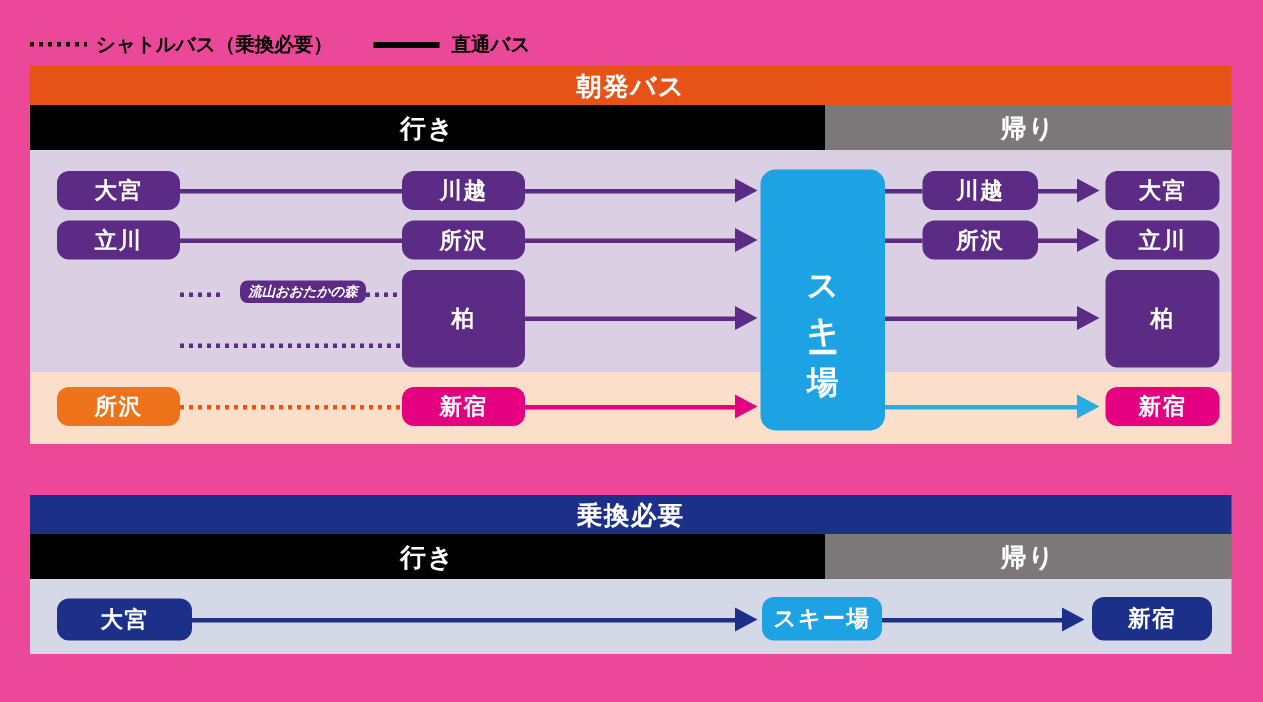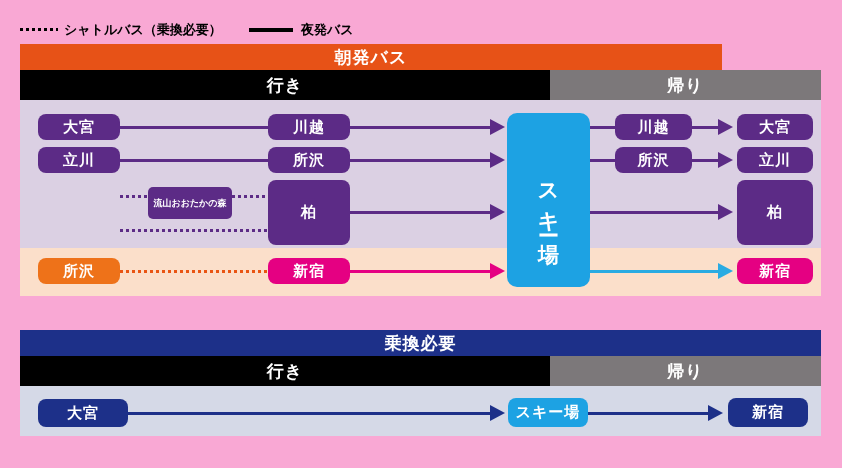--- a/index.html
+++ b/index.html
@@ -1,16 +1,16 @@
 <!DOCTYPE html>
 <html><head>
 <meta charset="utf-8">
 <style>
   html,body{margin:0;padding:0;background:#fff;}
-  .canvas{position:relative;width:842px;height:468px;background:#f9a8d4;overflow:hidden;
+  .canvas{position:relative;width:842px;height:468px;background:#ec4899;overflow:hidden;
           font-family:"DejaVu Sans","Liberation Sans",sans-serif;font-weight:bold;}
   .abs{position:absolute;}
   
   .hdr{position:absolute;display:flex;align-items:center;justify-content:center;
        color:#fff;font-size:17px;letter-spacing:1px;}
   .hdr-orange{background:#e75217;}
   .hdr-navy{background:#1d3089;}
   .sub-black{background:#000;}
   .sub-gray{background:#7c787a;}
   
@@ -47,23 +47,23 @@
   .legend-label{position:absolute;font-size:13px;color:#000;letter-spacing:0;}
 </style>
 </head>
 <body>
 
 <div class="canvas">
 
   <div class="line dot-black" style="left:20px;top:28px;width:38px;"></div>
   <div class="legend-label" style="left:64px;top:21px;">シャトルバス（乗換必要）</div>
   <div class="line solid-black" style="left:249px;top:28px;width:44px;height:4px;"></div>
-  <div class="legend-label" style="left:301px;top:21px;">夜発バス</div>
+  <div class="legend-label" style="left:301px;top:21px;">直通バス</div>
 
-  <div class="hdr hdr-orange" style="left:20px;top:44px;width:702px;height:26px;text-align:center;">
+  <div class="hdr hdr-orange" style="left:20px;top:44px;width:801px;height:26px;text-align:center;">
     <span>朝発バス</span>
   </div>
   <div class="hdr sub-black" style="left:20px;top:70px;width:530px;height:30px;">
     <span>行き</span>
   </div>
   <div class="hdr sub-gray" style="left:550px;top:70px;width:271px;height:30px;">
     <span>帰り</span>
   </div>
   <div class="abs bg-purple" style="left:20px;top:100px;width:801px;height:148px;"></div>
   <div class="abs bg-peach" style="left:20px;top:248px;width:801px;height:48px;"></div>
@@ -78,21 +78,21 @@
       <span>所沢</span>
     </div>
 
   <div class="line solid-purple" style="left:120px;top:126px;width:148px;"></div>
   <div class="line solid-purple" style="left:120px;top:159px;width:148px;"></div>
   <div class="line dot-purple" style="left:120px;top:195px;width:28px;"></div>
   <div class="line dot-purple" style="left:232px;top:195px;width:36px;"></div>
   <div class="line dot-purple" style="left:120px;top:229px;width:148px;"></div>
   <div class="line dot-orange" style="left:120px;top:270px;width:148px;"></div>
 
-  <div class="box box-purple box-small" style="left:148px;top:187px;width:84px;height:32px;">
+  <div class="box box-purple box-small" style="left:160px;top:187px;width:84px;height:15px;font-style:italic;">
       <span>流山おおたかの森</span>
     </div>
 
   <div class="box box-purple" style="left:268px;top:114px;width:82px;height:26px;">
       <span>川越</span>
     </div>
   <div class="box box-purple" style="left:268px;top:147px;width:82px;height:26px;">
       <span>所沢</span>
     </div>
   <div class="box box-purple" style="left:268px;top:180px;width:82px;height:65px;">

